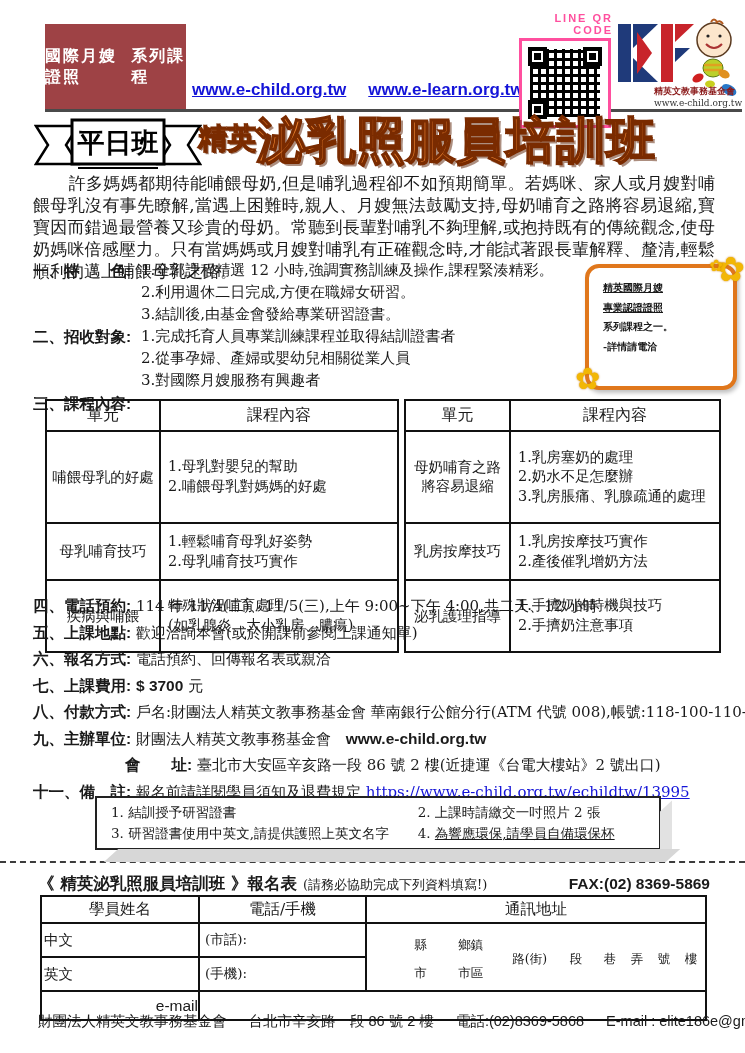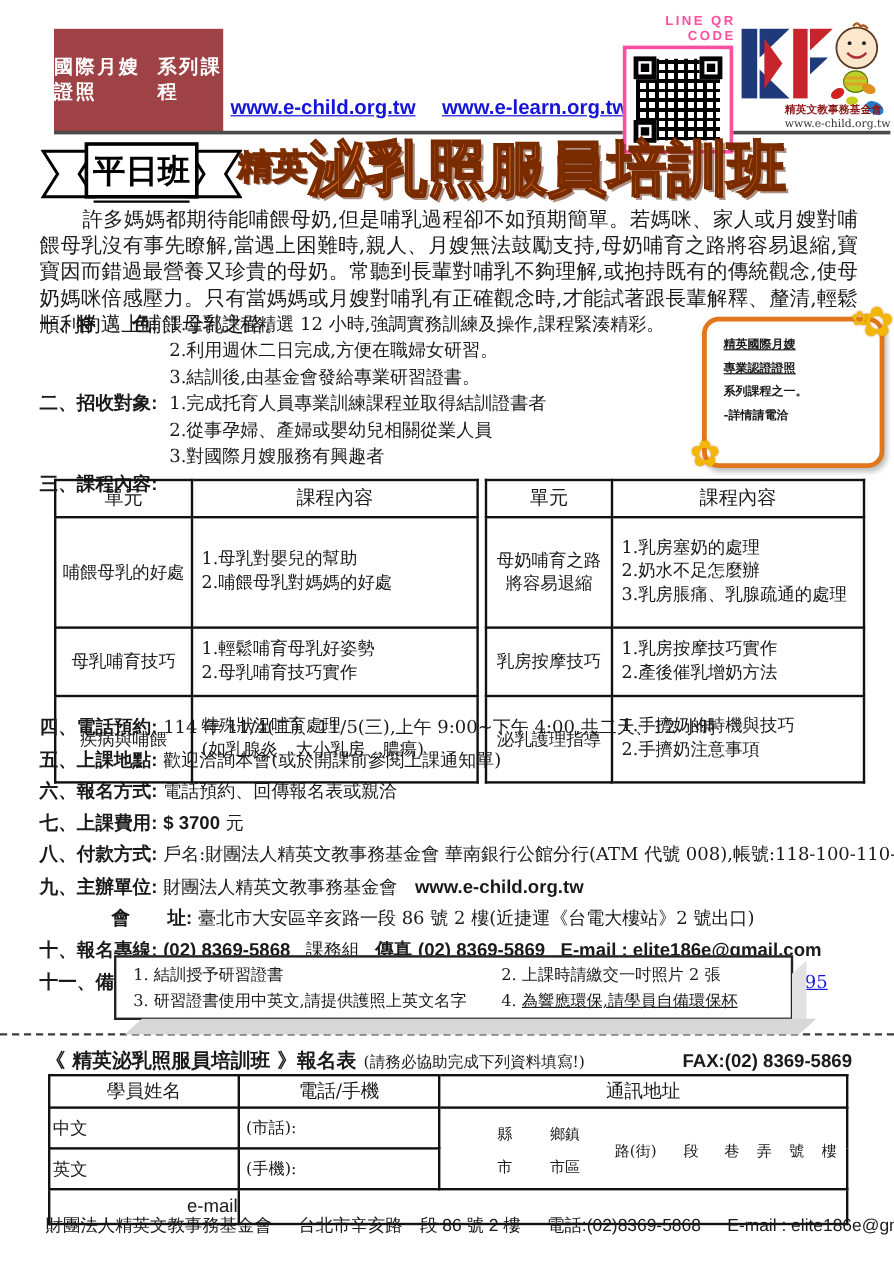--- a/index.html
+++ b/index.html
@@ -81,21 +81,21 @@
   .ct tr.r3 td{height:72px}
   .ct.left{width:354px}.ct.left col.c1{width:114px}
   .ct.right{width:317px}.ct.right col.c1{width:105px}
 
   
   .details{position:absolute;left:33px;top:596px;width:700px;font-size:15px}
   .dline{margin-bottom:5.5px;white-space:nowrap}
   .dlabel{font-family:var(--sans);font-weight:bold;font-size:15.5px}
   .dbold{font-family:var(--sans);font-weight:bold;font-size:15.5px}
   .dline a{color:var(--link);text-decoration:underline}
-  .indent{margin-left:60px}
+  .indent{margin-left:92px}
 
   
   .notes{position:absolute;left:95px;top:796px;width:566px;height:54px;border:2px solid #222;
          background:#fff;padding:6px 10px 0 14px;z-index:2}
   .notes::after{content:"";position:absolute;left:14px;bottom:-14px;width:100%;height:13px;
          background:#d7d7d7;transform:skewX(-48deg);z-index:-1}
   .notes::before{content:"";position:absolute;right:-13px;top:8px;width:12px;height:100%;
          background:#e2e2e2;transform:skewY(-42deg);z-index:-1}
   .notes-grid{display:grid;grid-template-columns:57% 43%;row-gap:3px;font-size:13.5px;font-weight:500}
   .notes .u{text-decoration:underline}
@@ -298,28 +298,20 @@
     <span>戶名:財團法人精英文教事務基金會 華南銀行公館分行(ATM 代號 008),帳號:118-100-110-088</span>
   </div>
   <div class="dline">
     <span class="dlabel">九、主辦單位:</span>
     <span>財團法人精英文教事務基金會</span>
     <span class="dbold" style="margin-left:10px">www.e-child.org.tw</span>
   </div>
   <div class="dline indent">
     <span class="dlabel">會　　址:</span>
     <span>臺北市大安區辛亥路一段 86 號 2 樓(近捷運《台電大樓站》2 號出口)</span>
-  </div>
-  <div class="dline">
-    <span class="dlabel">十、報名專線:</span>
-    <span class="dbold">(02) 8369-5868</span>
-    <span style="margin:0 8px">課務組</span>
-    <span class="dlabel">傳真</span>
-    <span class="dbold">(02) 8369-5869</span>
-    <span class="dbold" style="margin-left:8px">E-mail : elite186e@gmail.com</span>
   </div>
   <div class="dline">
     <span class="dlabel">十一、備　註:</span>
     <span>報名前請詳閱學員須知及退費規定 </span>
     <a href="#">https://www.e-child.org.tw/echildtw/13995</a>
   </div>
 </div>
 
 <div class="notes">
   <div class="notes-grid">

